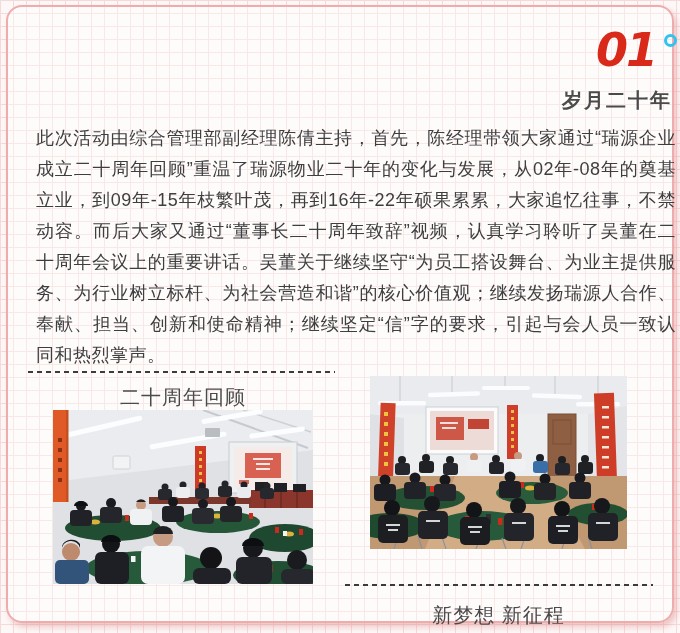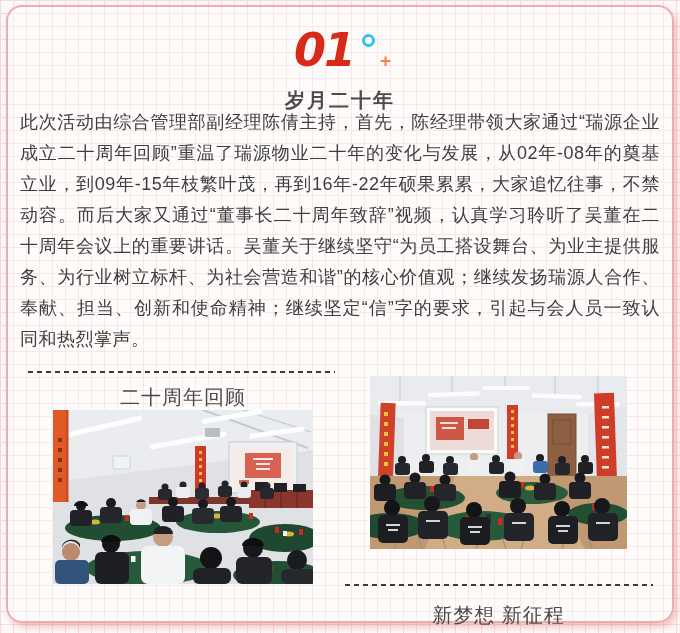--- a/index.html
+++ b/index.html
@@ -15,40 +15,40 @@
       linear-gradient(#f6dada 1px, transparent 1px),
       linear-gradient(90deg, #f6dada 1px, transparent 1px);
     background-size:13px 13px;
   }
   .card{
     position:absolute;left:6px;top:5px;width:664px;height:614px;
     border:2px solid #eeacac;border-radius:16px;
     background:rgba(255,255,255,0.38);
     box-shadow:3px 4px 6px rgba(222,130,130,0.45);
   }
-  .header{position:absolute;top:20px;left:0;right:0;text-align:center;}
+  .header{position:absolute;top:20px;left:0;right:0;text-align:right;}
   .num-wrap{display:inline-block;position:relative;transform:translateX(-16px);}
   .num{
     font-family:"DejaVu Sans","Liberation Sans",sans-serif;
     font-size:46px;font-weight:800;font-style:italic;
     color:#d8291b;letter-spacing:-2px;line-height:1.0;
   }
   .deg{
     position:absolute;left:calc(100% + 8px);top:7px;
     width:7px;height:7px;border:3px solid #2fc3f0;border-radius:50%;
   }
   .plus{
     position:absolute;left:calc(100% + 26px);top:24px;
     font-size:19px;font-weight:bold;color:#f4824f;line-height:1;font-style:normal;
   }
   .subtitle{
     margin-top:14px;font-size:20px;font-weight:bold;color:#4a4a4a;letter-spacing:2px;
   }
   .para{
-    position:absolute;left:12px;top:100px;width:640px;margin:0;
+    position:absolute;left:12px;top:100px;width:640px;margin:16px;
     font-size:18px;line-height:31px;letter-spacing:0.5px;color:#3e3e3e;
     text-align:justify;text-justify:inter-ideograph;
   }
   .dash{
     position:absolute;height:2px;
     background:repeating-linear-gradient(90deg,#3b3b3b 0 5px,transparent 5px 9px);
   }
   .dash1{left:20px;top:364px;width:307px;}
   .dash2{left:337px;top:577px;width:308px;}
   .caption{

